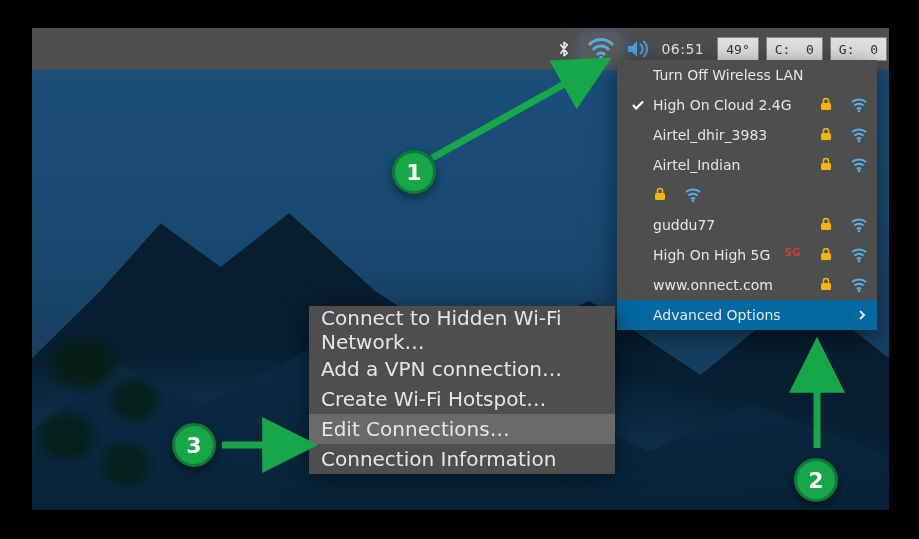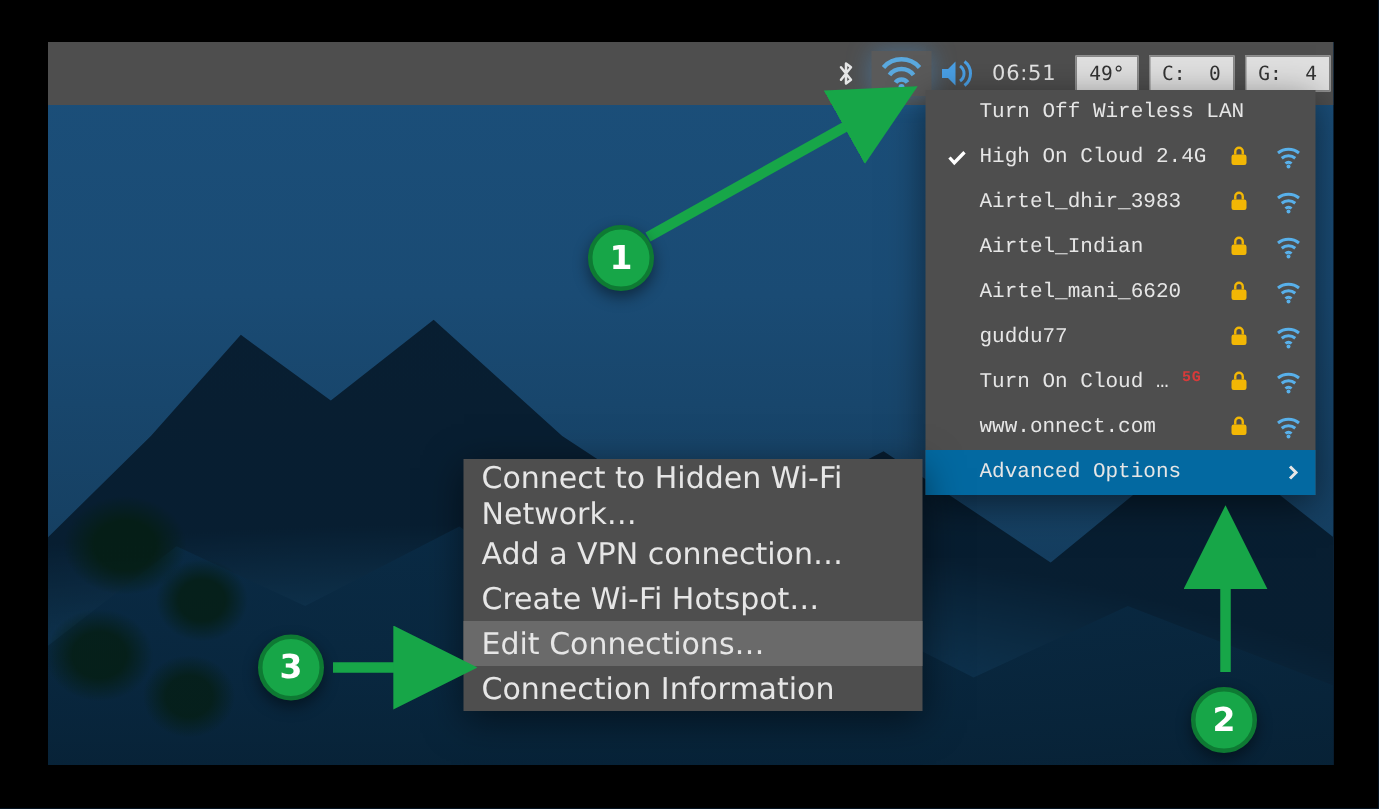--- a/index.html
+++ b/index.html
@@ -99,21 +99,20 @@
       font-size: 14px;
       box-shadow: 0 6px 24px rgba(0,0,0,.5);
     }
     .menu-item {
       display: grid;
       grid-template-columns: 22px 1fr auto;
       align-items: center;
       min-height: 30px;
       padding: 0 10px;
       gap: 4px;
-      font-family: Liberation Mono, monospace;
     }
     .menu-item.hover { background: #0369a1; }
     .menu-item .lead { display:flex; align-items:center; justify-content:center; }
     .menu-item .body { white-space: nowrap; overflow: hidden; text-overflow: ellipsis; }
     .menu-item .tail { display:flex; align-items:flex-start; gap:18px; }
     .badge-5g { color:#d83a3a; font-weight:700; font-size:10px; letter-spacing:.5px; }
     .lock-icon { width:14px; height:14px; }
     .wifi-icon { width:16px; height:16px; }
     .chevron { width:10px; height:10px; }
     .check { width:14px; height:14px; color:#fff; }
@@ -179,21 +178,21 @@
     <div class="tray-icon">
       <svg width="22" height="18" viewBox="0 0 22 18">
         <path d="M1 6h4l5-5v16l-5-5H1z" fill="#4aa0e6"></path>
         <path d="M13 4a6 6 0 0 1 0 10" fill="none" stroke="#4aa0e6" stroke-width="2"></path>
         <path d="M16 1a10 10 0 0 1 0 16" fill="none" stroke="#4aa0e6" stroke-width="2"></path>
       </svg>
     </div>
     <div class="clock">06:51</div>
     <div class="widget">49°</div>
     <div class="widget">C:  0</div>
-    <div class="widget">G:  4</div>
+    <div class="widget">G:  0</div>
   </div>
 
   <div class="menu" id="net-menu">
     <div class="menu-item">
       <span class="lead"></span>
       <span class="body">Turn Off Wireless LAN</span>
       <span class="tail"></span>
     </div>
 
     <div class="menu-item">
@@ -243,21 +242,20 @@
           <svg class="wifi-icon" viewBox="0 0 16 16">
             <path d="M1 5a11 11 0 0 1 14 0" fill="none" stroke="#58b0ea" stroke-width="2"></path>
             <path d="M3.5 8.5a7 7 0 0 1 9 0" fill="none" stroke="#58b0ea" stroke-width="2"></path>
             <path d="M6 12a3 3 0 0 1 4 0" fill="none" stroke="#58b0ea" stroke-width="2"></path>
             <circle cx="8" cy="14" r="1.3" fill="#58b0ea"></circle>
           </svg>
         </span>
       </div>
       <div class="menu-item">
         <span class="lead"></span>
-        <span class="body">Airtel_mani_6620</span>
         <span class="tail">
           <svg class="lock-icon" viewBox="0 0 14 14">
             <rect x="2" y="6" width="10" height="7" rx="1.5" fill="#f2b705"></rect>
             <path d="M4.5 6V4a2.5 2.5 0 0 1 5 0v2" fill="none" stroke="#f2b705" stroke-width="1.6"></path>
           </svg>
           <svg class="wifi-icon" viewBox="0 0 16 16">
             <path d="M1 5a11 11 0 0 1 14 0" fill="none" stroke="#58b0ea" stroke-width="2"></path>
             <path d="M3.5 8.5a7 7 0 0 1 9 0" fill="none" stroke="#58b0ea" stroke-width="2"></path>
             <path d="M6 12a3 3 0 0 1 4 0" fill="none" stroke="#58b0ea" stroke-width="2"></path>
             <circle cx="8" cy="14" r="1.3" fill="#58b0ea"></circle>
@@ -275,21 +273,21 @@
           <svg class="wifi-icon" viewBox="0 0 16 16">
             <path d="M1 5a11 11 0 0 1 14 0" fill="none" stroke="#58b0ea" stroke-width="2"></path>
             <path d="M3.5 8.5a7 7 0 0 1 9 0" fill="none" stroke="#58b0ea" stroke-width="2"></path>
             <path d="M6 12a3 3 0 0 1 4 0" fill="none" stroke="#58b0ea" stroke-width="2"></path>
             <circle cx="8" cy="14" r="1.3" fill="#58b0ea"></circle>
           </svg>
         </span>
       </div>
       <div class="menu-item">
         <span class="lead"></span>
-        <span class="body">Turn On Cloud 5G</span>
+        <span class="body">High On High 5G</span>
         <span class="tail">
           <span class="badge-5g">5G</span>
           <svg class="lock-icon" viewBox="0 0 14 14">
             <rect x="2" y="6" width="10" height="7" rx="1.5" fill="#f2b705"></rect>
             <path d="M4.5 6V4a2.5 2.5 0 0 1 5 0v2" fill="none" stroke="#f2b705" stroke-width="1.6"></path>
           </svg>
           <svg class="wifi-icon" viewBox="0 0 16 16">
             <path d="M1 5a11 11 0 0 1 14 0" fill="none" stroke="#58b0ea" stroke-width="2"></path>
             <path d="M3.5 8.5a7 7 0 0 1 9 0" fill="none" stroke="#58b0ea" stroke-width="2"></path>
             <path d="M6 12a3 3 0 0 1 4 0" fill="none" stroke="#58b0ea" stroke-width="2"></path>

